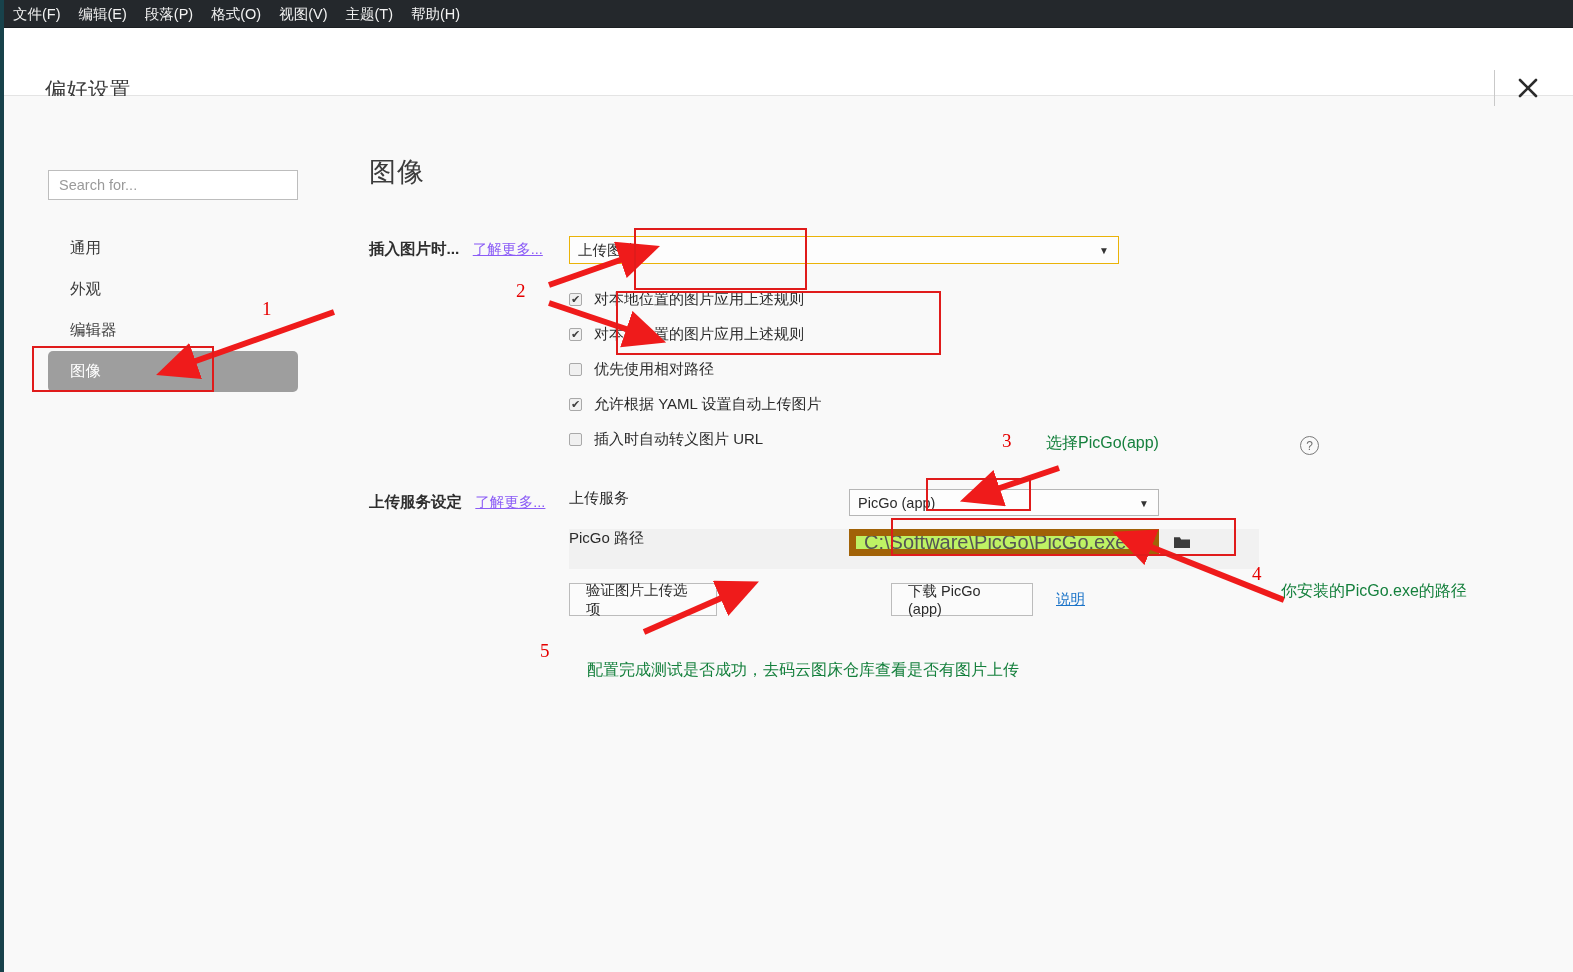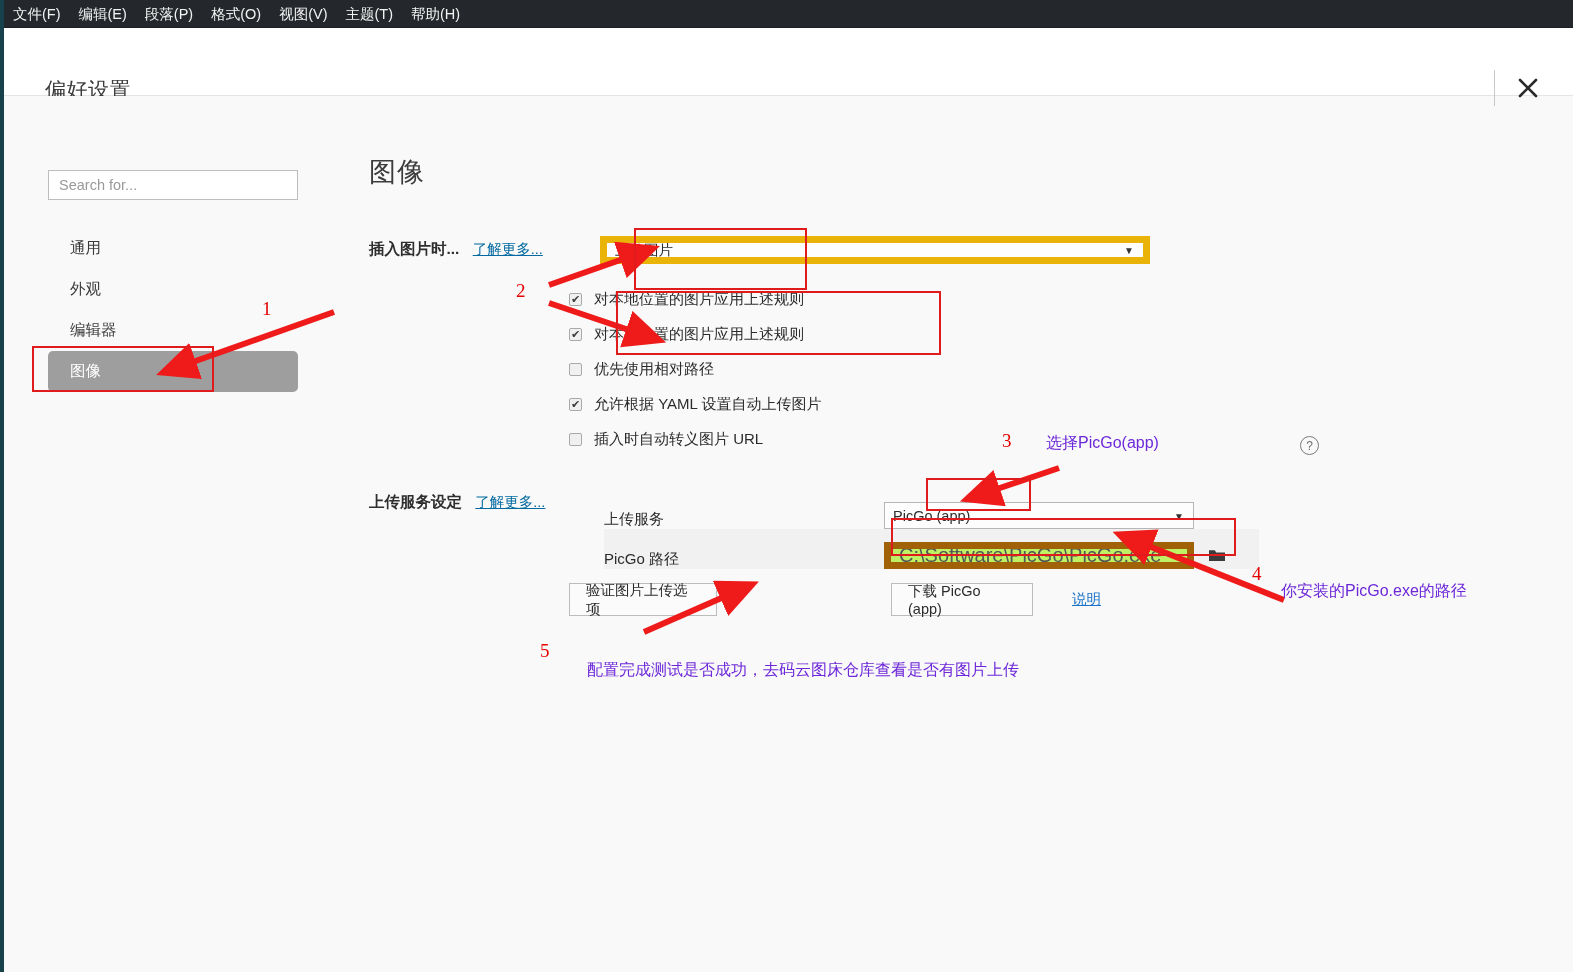--- a/index.html
+++ b/index.html
@@ -111,40 +111,39 @@
   .section-row { position: relative; display: flex; }
   .section-label {
     width: 200px;
     flex: 0 0 200px;
     font-size: 15.5px;
     color: #2e2e2e;
     font-weight: bold;
     padding-top: 3px;
   }
   .learn-more {
-    color: #0369a1;
+    color: #8b5cf6;
     font-size: 14.5px;
     text-decoration: underline;
     cursor: pointer;
     margin-left: 9px;
     font-weight: normal;
   }
   .section-fields { flex: 1; }
 
   .select-wrap {
     position: relative;
     width: 550px; height: 28px;
-    border: 7px solid #eab308;
+    border: 1px solid #eab308;
     background: #fdfdfd;
     display: flex; align-items: center;
     padding: 0 8px;
     font-size: 14.5px;
     color: #2c2c2c;
     cursor: pointer;
-    margin-left: 31px;
   }
   .select-wrap .caret {
     position: absolute; right: 9px; top: 50%;
     transform: translateY(-50%);
     font-size: 10px; color: #333;
   }
   .select-wrap.wide { width: 550px; }
 
   .checkrow {
     display: flex; align-items: center;
@@ -165,24 +164,23 @@
   .cb.checked::after {
     content: "✔";
     font-size: 11px;
     color: #3d3d3d;
     line-height: 1;
   }
 
   
   .svc-grid { width: 690px; }
   .svc-line {
-    display: flex; align-items: flex-end;
+    display: flex; align-items: flex-start;
     height: 40px;
     position: relative;
-    margin-left: 35px;
   }
   .svc-line.shaded { background: #f1f1f1; }
   .svc-name {
     width: 280px; flex: 0 0 280px;
     font-size: 15px; color: #2b2b2b;
     padding-left: 0px;
   }
   .svc-ctrl { flex: 1; display: flex; align-items: center; }
   .svc-select {
     position: relative;
@@ -247,21 +245,21 @@
     pointer-events: none;
   }
   .anno-num {
     position: absolute;
     color: #e60000;
     font-size: 19px;
     font-family: "Liberation Serif", serif;
   }
   .anno-text {
     position: absolute;
-    color: #6d28d9;
+    color: #15803d;
     font-size: 16px;
     white-space: nowrap;
     font-family: "Liberation Sans", sans-serif;
     text-align: center;
   }
   .anno-box {
     position: absolute;
     border: 2px solid #e01b1b;
   }
 </style>
@@ -382,21 +380,21 @@
               </div>
             </div>
           </div>
 
           <div style="height:14px"></div>
 
           <div style="display:flex; align-items:center;gap:23px;">
             <div class="btn" style="width:148px;">验证图片上传选项</div>
             <div style="width:128px"></div>
             <div class="btn" style="width:142px;">下载 PicGo (app)</div>
-            <span class="link-inline" style="margin-left:16px;font-family:Liberation Serif, serif;">说明</span>
+            <span class="link-inline" style="margin-left:0;font-family:Liberation Serif, serif;">说明</span>
           </div>
         </div>
       </div>
     </div>
 
     <div class="help-icon" style="position:absolute; left:1296px; top:340px;">?</div>
   </div>
 
   <div class="overlay">
     <svg width="1573" height="972" style="position:absolute;top:0;left:0;">

